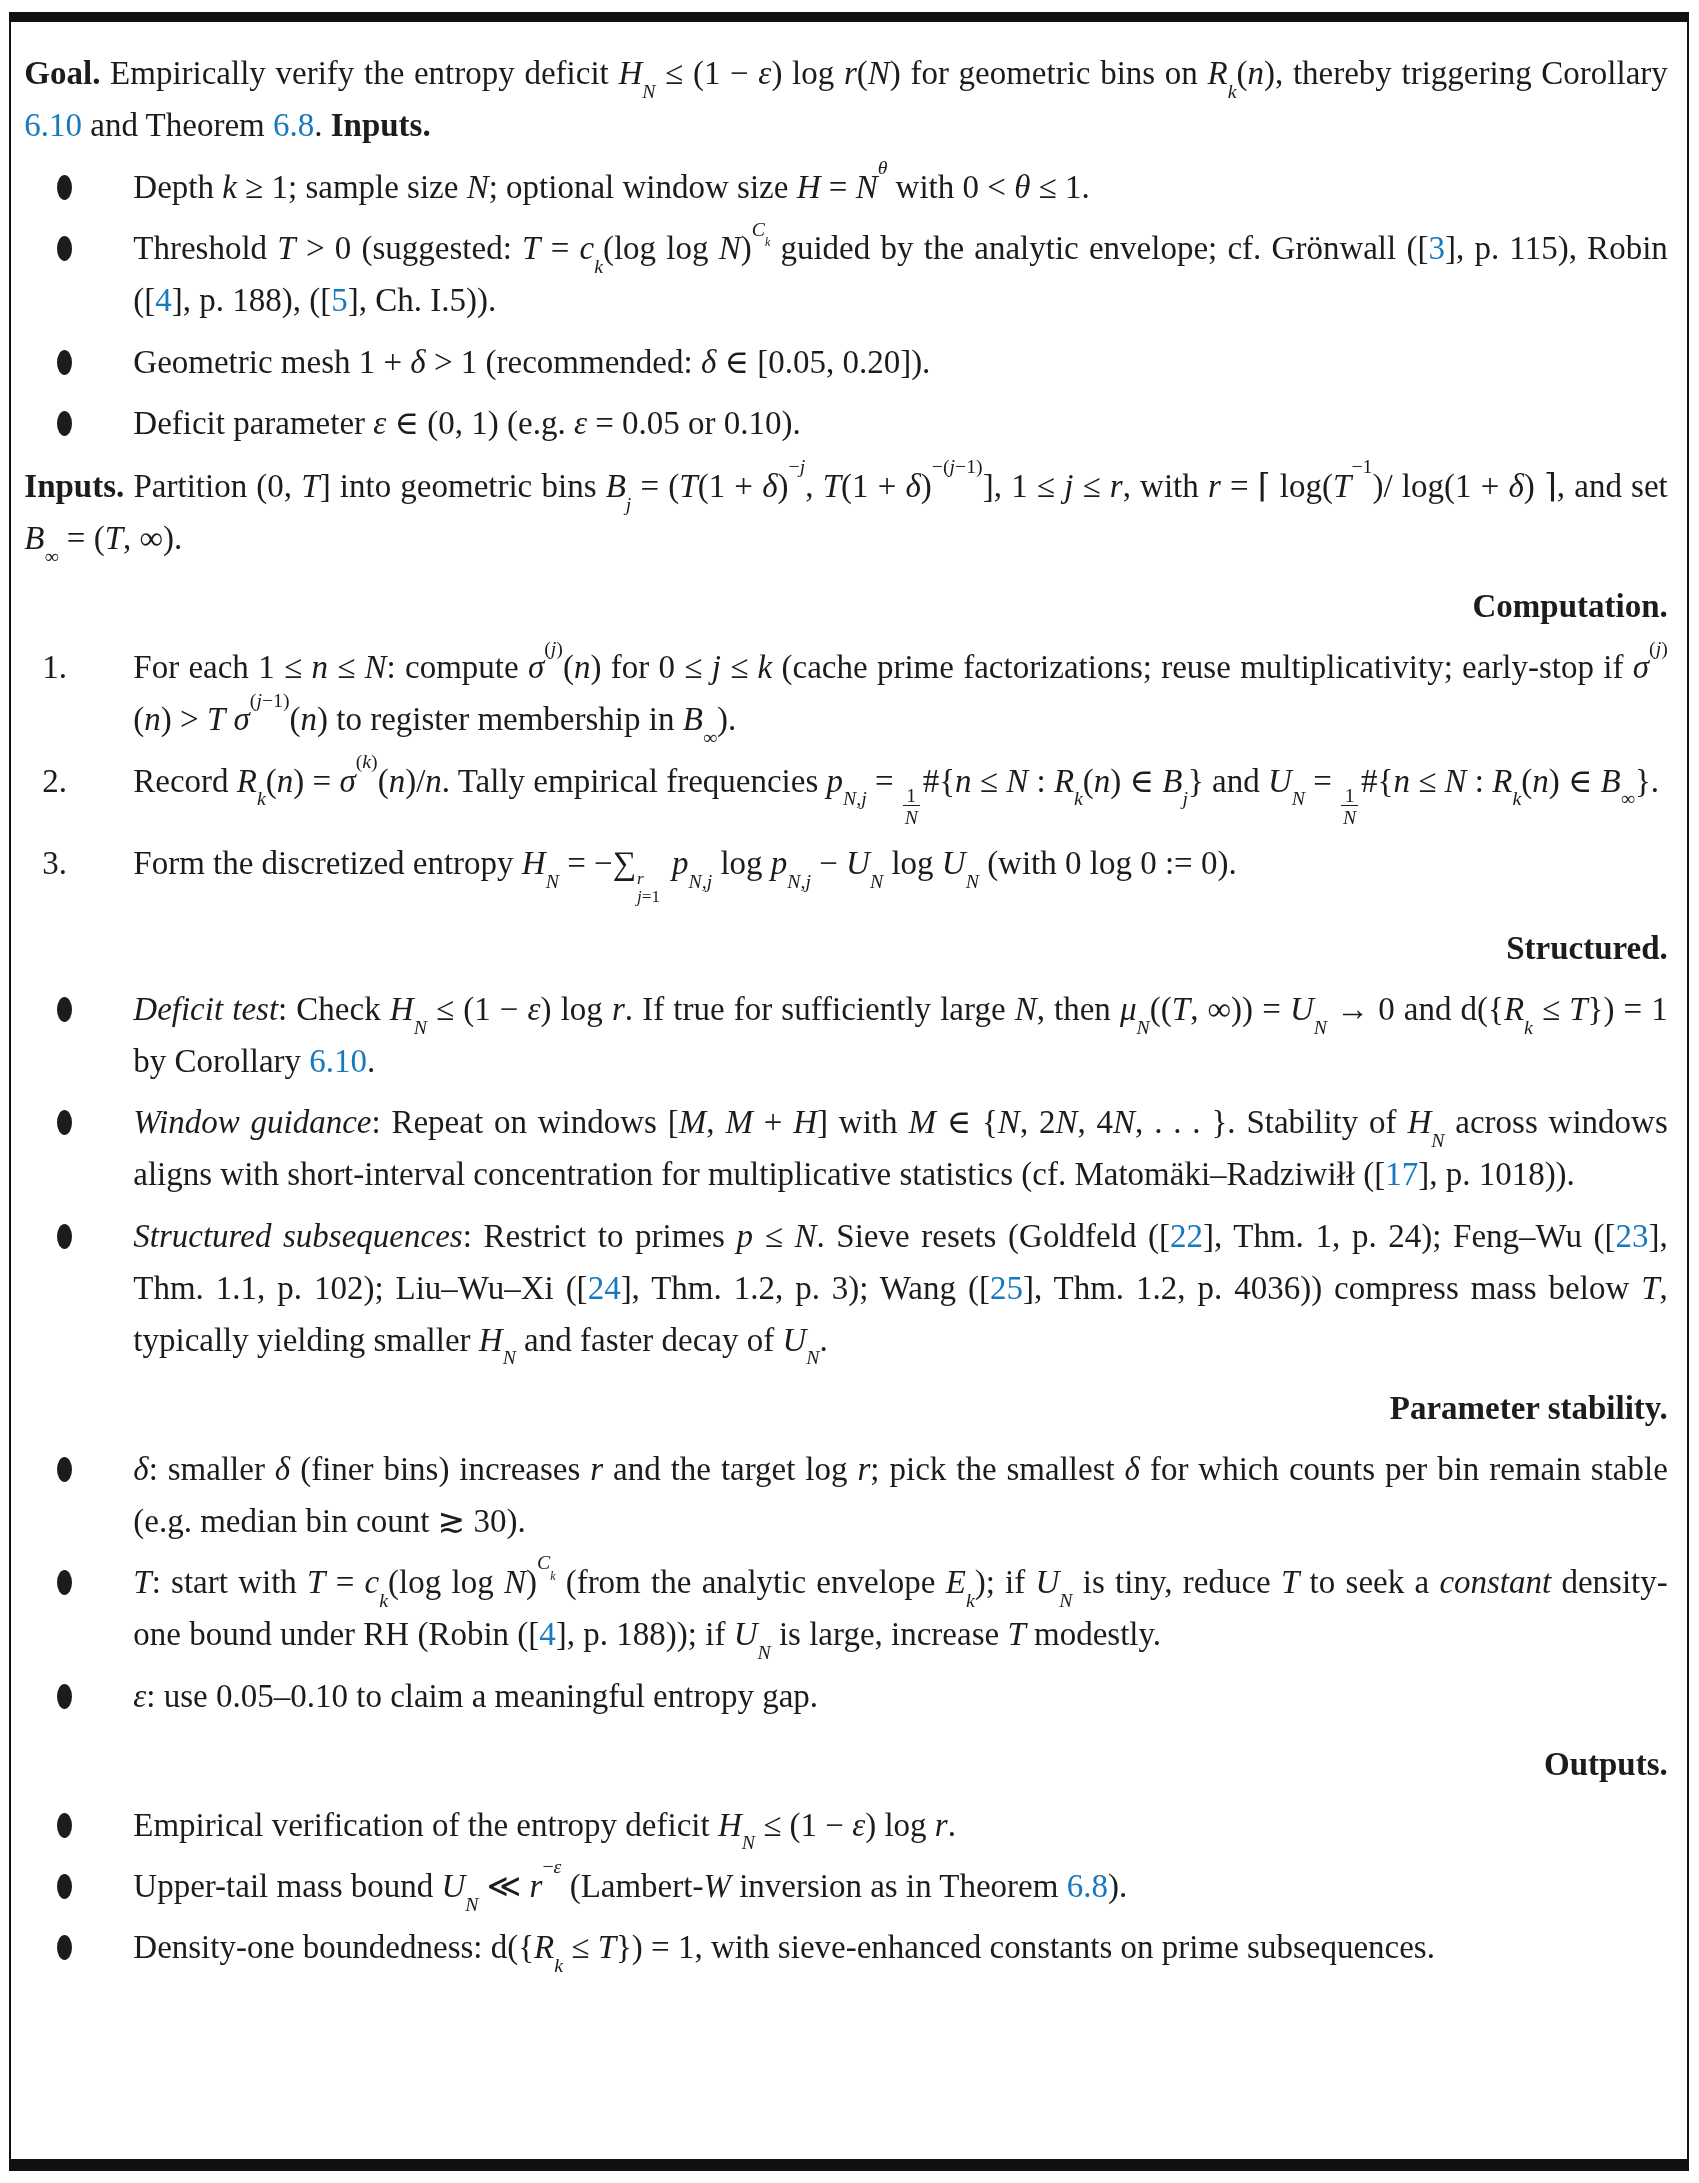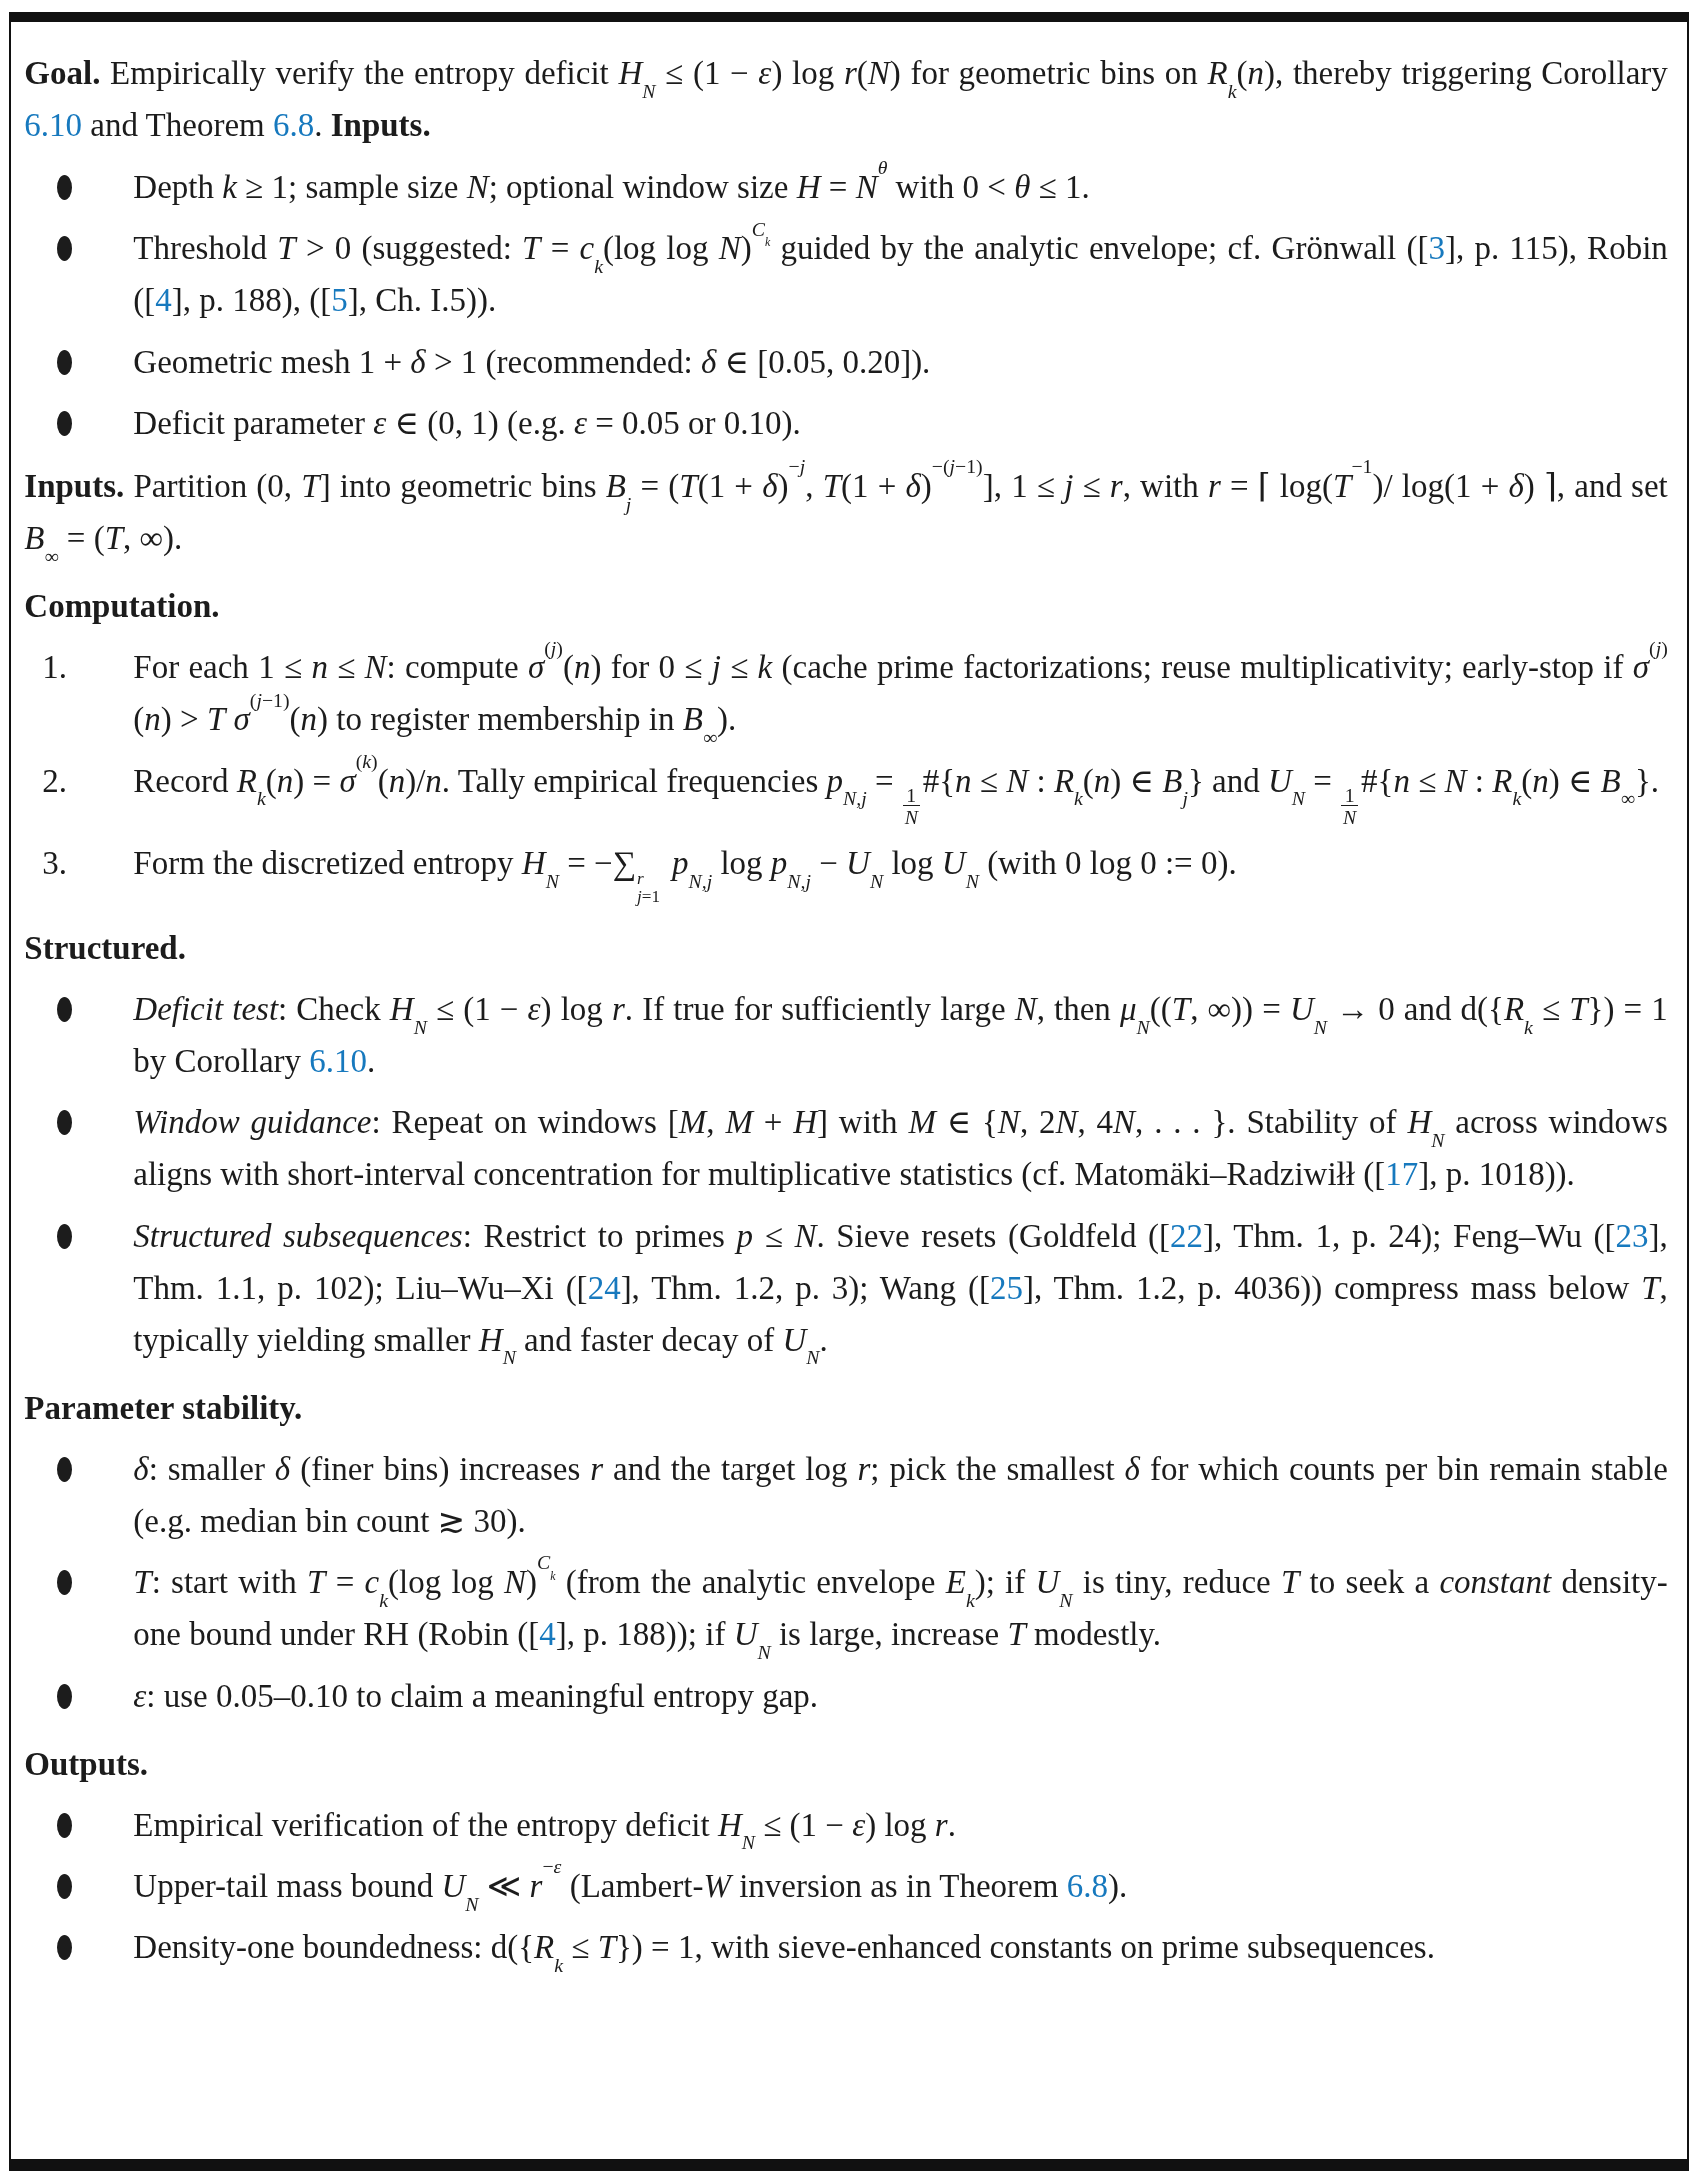--- a/index.html
+++ b/index.html
@@ -14,21 +14,21 @@
     box-sizing:border-box;
     border-style:solid;border-color:var(--border,#111);
     border-top-width:10.2px;border-bottom-width:12px;
     border-left-width:2.8px;border-right-width:2.8px;
     padding:25px 19.5px 13px 13px;
     overflow:hidden;
     font-size:33px;line-height:52px;
   }
   .para,.itext{text-align:justify;}
   .para{margin:0 0 10.2px 0;}
-  .heading{font-weight:bold;margin:16px 0 9.3px 0;}
+  .heading{font-weight:bold;margin:16px 0 9.3px 0;text-align:right;}
   .list{margin:0 0 11px 0;}
   .item{position:relative;padding-left:93px;margin-bottom:9.3px;margin-left:16px;}
   .item:last-child{margin-bottom:1.9px;}
   .itext{display:block;}
   .bullet{
     position:absolute;left:16.7px;top:14px;width:15px;height:25px;
     background:var(--text,#151515);border-radius:50%;
   }
   .num{position:absolute;left:1.9px;top:0;}
   b{font-weight:bold;}

